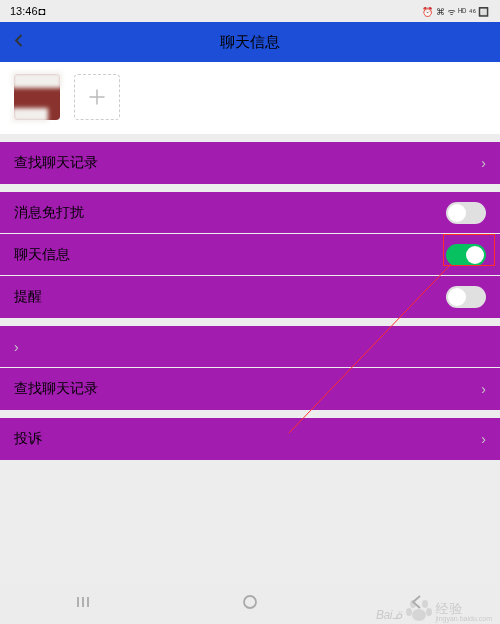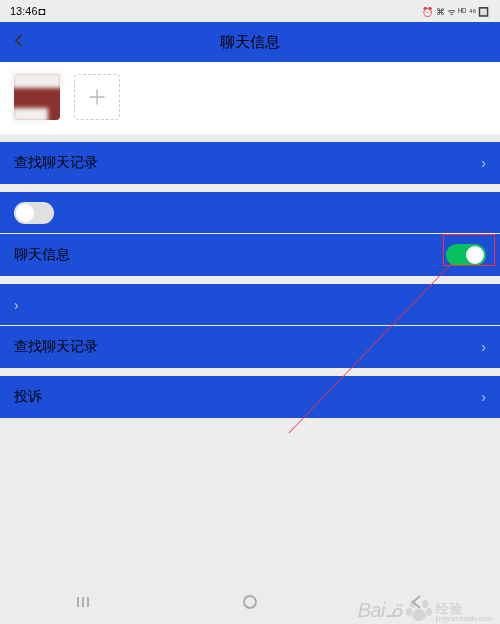--- a/index.html
+++ b/index.html
@@ -76,21 +76,21 @@
       border-radius: 4px;
       display: flex;
       align-items: center;
       justify-content: center;
       color: #bbb;
       font-size: 22px;
       font-weight: 300;
     }
     .gap { height: 8px; background: #ededed; }
     .row {
-      background: #1d4ed8;
+      background: #a21caf;
       padding: 0 14px;
       height: 42px;
       display: flex;
       align-items: center;
       justify-content: space-between;
       font-size: 14px;
       border-bottom: 0.5px solid #ededed;
     }
     .row:last-child { border-bottom: none; }
     .chevron { color: #c8c8c8; font-size: 14px; }
@@ -148,21 +148,21 @@
       gap: 3px;
     }
     .watermark .paw {
       width: 28px; height: 24px;
     }
     .watermark-text {
       display: flex; flex-direction: column; line-height: 1; margin-top: 21px;
     }
     .watermark-text .cn { font-size: 13px; font-weight: 500; letter-spacing:1px;}
     .watermark-text .en { font-size: 7px; }
-    .baidu { font-size: 20px; font-weight: 500; font-style: italic; letter-spacing: -0.5px; text-align: center;}
+    .baidu { font-size: 12px; font-weight: 500; font-style: italic; letter-spacing: -0.5px; text-align: center;}
     .section { background:#fff; }
   </style>
 </head>
 <body>
 
 <div class="status-bar">
   <div class="status-left">
     <span>13:46</span>
     <span>◘</span>
   </div>
@@ -193,25 +193,30 @@
   <div class="row">
     <span>查找聊天记录</span>
     <span class="chevron">›</span>
   </div>
 </div>
 
 <div class="gap"></div>
 
 <div class="section">
   <div class="row">
+    <span>消息免打扰</span>
     <div class="toggle off"></div>
   </div>
   <div class="row">
     <span>聊天信息</span>
     <div class="toggle on"></div>
+  </div>
+  <div class="row">
+    <span>提醒</span>
+    <div class="toggle off"></div>
   </div>
 </div>
 
 <div class="gap"></div>
 
 <div class="section">
   <div class="row">
     <span class="chevron">›</span>
   </div>
   <div class="row">

